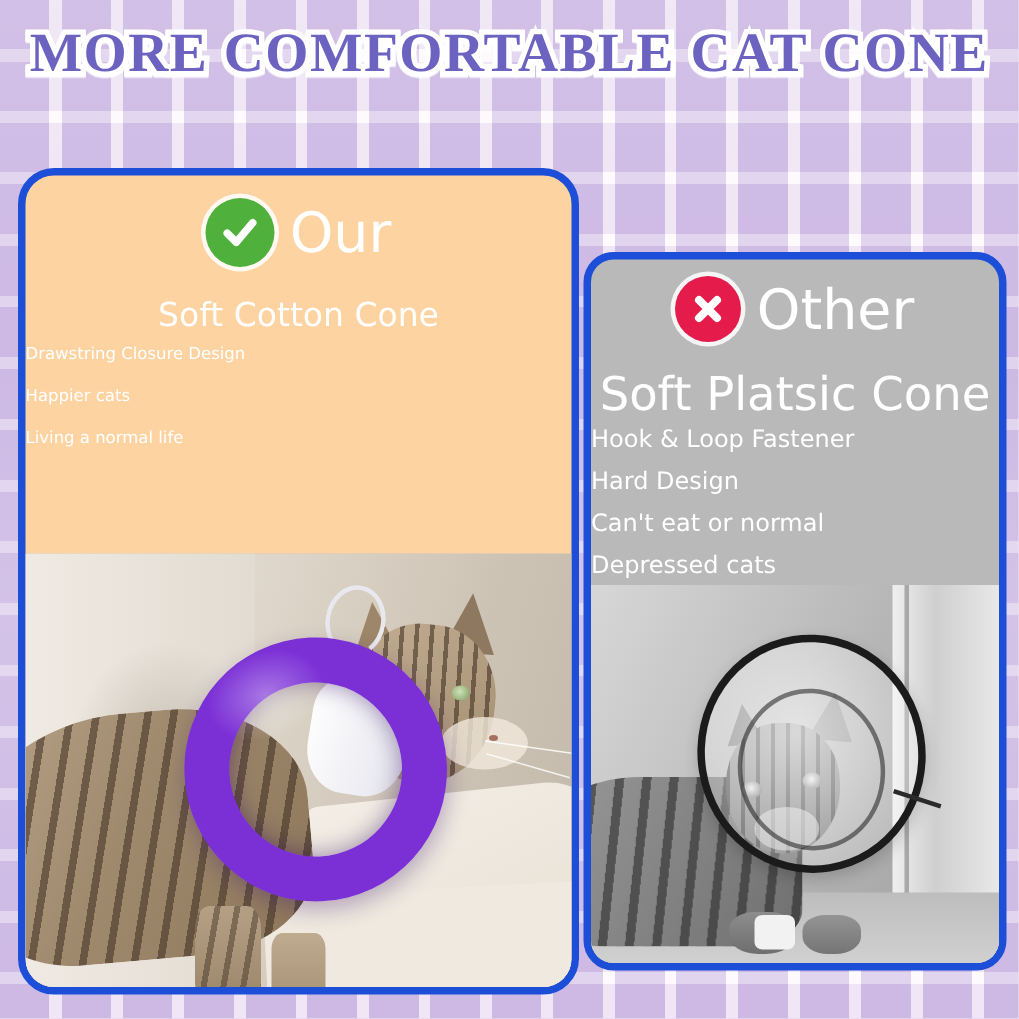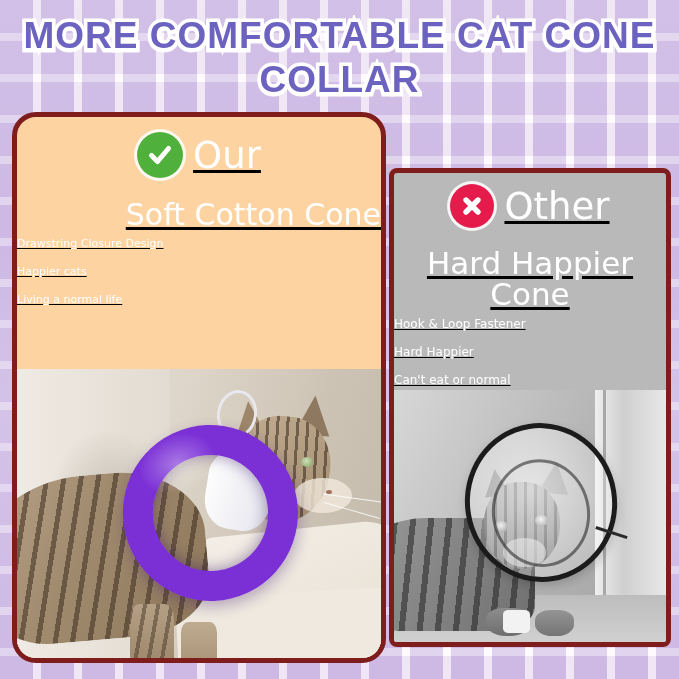--- a/index.html
+++ b/index.html
@@ -30,48 +30,47 @@
 
   
   .title-wrap{
     position:absolute;left:0;top:14px;width:679px;
     text-align:center;
     line-height:44px;
     z-index:5;
   }
   .title-line{
     display:block;
-    font-family:Liberation Sans, sans-serif;
+    font-family:Liberation Serif, serif;
     font-weight:bold;
     font-size:37px;
     letter-spacing:1px;
     color:#6c62c0;
     -webkit-text-stroke:7px #ffffff;
     paint-order:stroke fill;
     text-transform:uppercase;
     filter:drop-shadow(0 1px 0 rgba(255,255,255,0.9));
   }
 
   
   .card{
     position:absolute;
     overflow:hidden;
-    border:5px solid #7f1d1d;
+    border:5px solid #1d4ed8;
     box-sizing:border-box;
-    text-decoration:underline;
   }
   .card-left{
     left:12px;top:112px;width:374px;height:551px;
     border-radius:24px;
     background:#fcd3a1;
     z-index:4;
   }
   .card-right{
     left:389px;top:168px;width:282px;height:479px;
-    border-radius:8px;
+    border-radius:20px;
     background:#b9b9b9;
     z-index:3;
   }
 
   
   .head-row{
     display:flex;align-items:center;justify-content:center;
     gap:10px;
   }
   .badge{
@@ -112,29 +111,29 @@
   }
   ul.bullets li::before{
     content:"\2022";
     position:absolute;
     left:-15px;top:0;
     font-size:15px;
   }
 
   
   .left-head{margin-top:15px;}
-  .left-sub{font-size:30px;margin-top:22px;text-align:right;}
+  .left-sub{font-size:22px;margin-top:22px;}
   .left-list{margin-top:22px;padding-left:72px;}
   .left-list li{font-size:11px;}
 
   
   .right-head{margin-top:11px;}
   .right-sub{font-size:31px;margin-top:20px;}
   .right-list{margin-top:18px;padding-left:28px;}
-  .right-list li{font-size:12px;}
+  .right-list li{font-size:16px;}
 
   
   .photo{position:absolute;left:0;right:0;overflow:hidden;}
   .photo-left{top:252px;height:294px;background:#cfc7bd;}
   .photo-right{top:217px;height:256px;background:#9a9a9a;}
 
   
   .pl-wall{position:absolute;inset:0;background:
       linear-gradient(105deg,#e8e2da 0%,#ddd5c9 40%,#cdc3b5 72%,#c3b9ab 100%);}
   .pl-wall2{position:absolute;left:0;top:0;width:42%;height:100%;
@@ -246,39 +245,38 @@
 </head>
 <body>
 
 <div id="stage">
 
   <div class="plaid"></div>
   <div class="plaid-sheen"></div>
 
   <div class="title-wrap">
     <span class="title-line">MORE COMFORTABLE CAT CONE</span>
-    <span class="title-line">COLLAR</span>
   </div>
 
   <div class="card card-right">
 
     <div class="head-row right-head">
       <span class="badge badge-no">
         <svg width="26" height="26" viewBox="0 0 26 26" aria-hidden="true">
           <path d="M7 7 L19 19 M19 7 L7 19" stroke="#ffffff" stroke-width="5.4" stroke-linecap="round"></path>
         </svg>
       </span>
       <span class="head-word">Other</span>
     </div>
 
-    <div class="sub-head right-sub">Hard Happier Cone</div>
+    <div class="sub-head right-sub">Soft Platsic Cone</div>
 
     <ul class="bullets right-list">
       <li>Hook &amp; Loop Fastener</li>
-      <li>Hard Happier</li>
+      <li>Hard Design</li>
       <li>Can't eat or normal</li>
       <li>Depressed cats</li>
     </ul>
 
     <div class="photo photo-right">
       <div class="pr-bg"></div>
       <div class="pr-win"></div>
       <div class="pr-winline"></div>
       <div class="pr-floor"></div>
       <div class="pr-body"></div>

